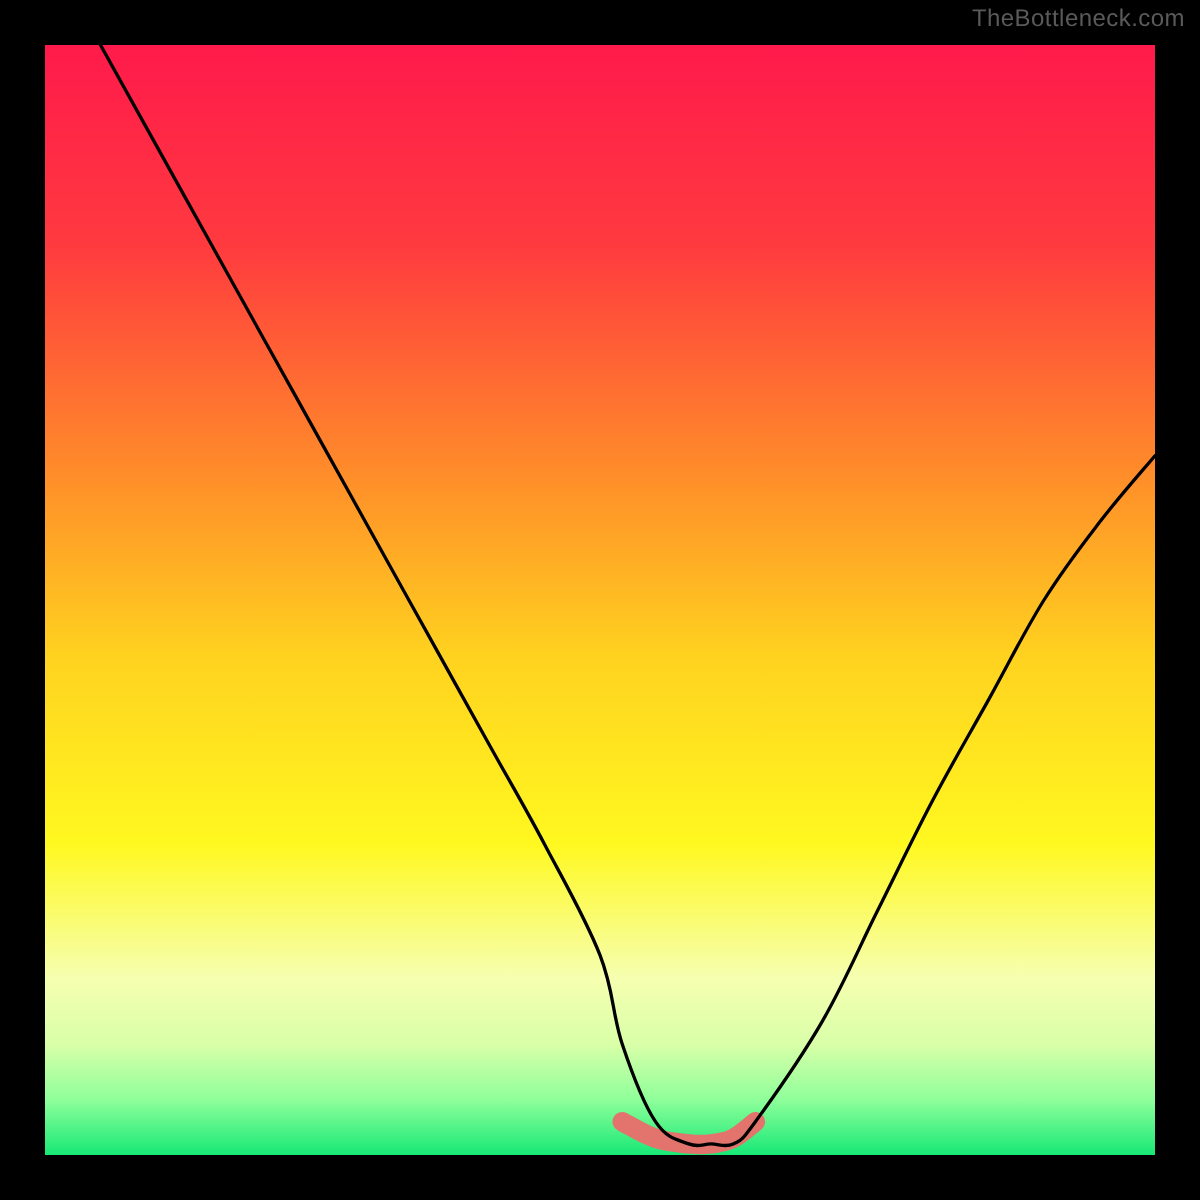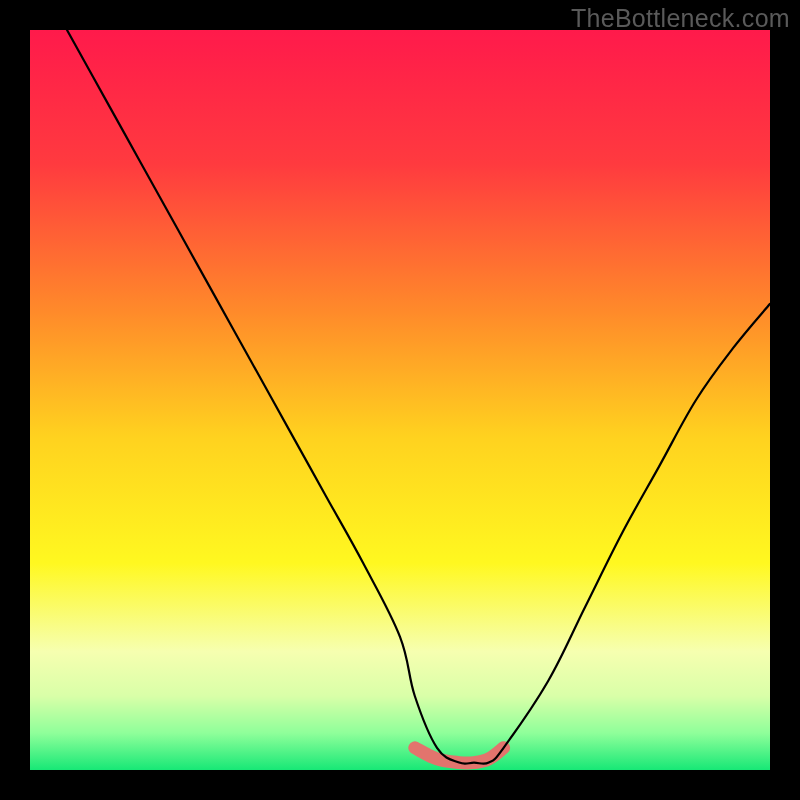--- a/index.html
+++ b/index.html
@@ -15,21 +15,21 @@
     position: relative;
     width: 800px;
     height: 800px;
     background: #000;
   }
   .watermark {
     position: absolute;
     top: 4px;
     right: 10px;
     color: #5a5a5a;
-    font-size: 25px;
+    font-size: 16px;
     letter-spacing: 0.3px;
     font-weight: 500;
     z-index: 50;
   }
   .plot-area {
     position: absolute;
     left: 30px;
     top: 30px;
     width: 740px;
     height: 740px;

